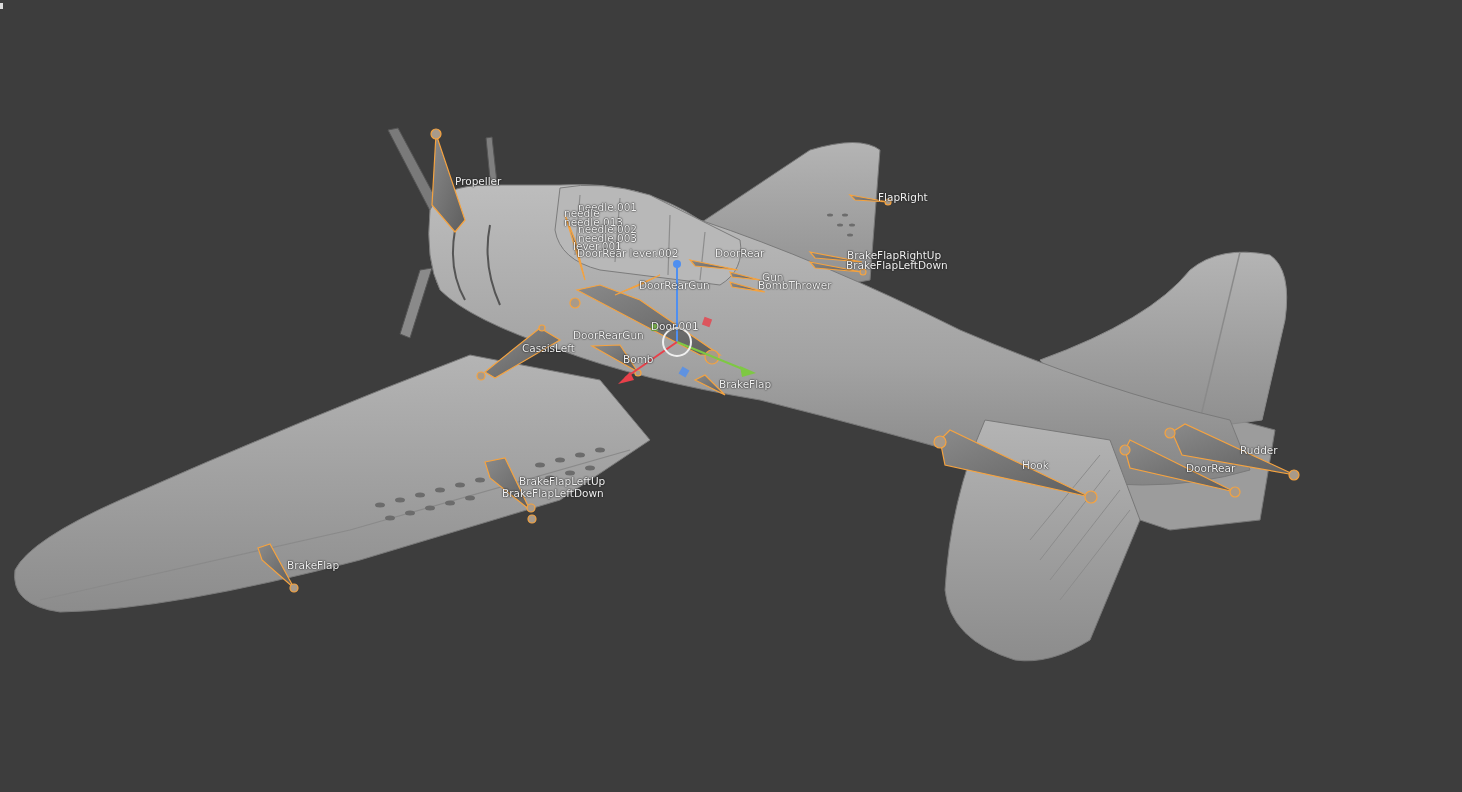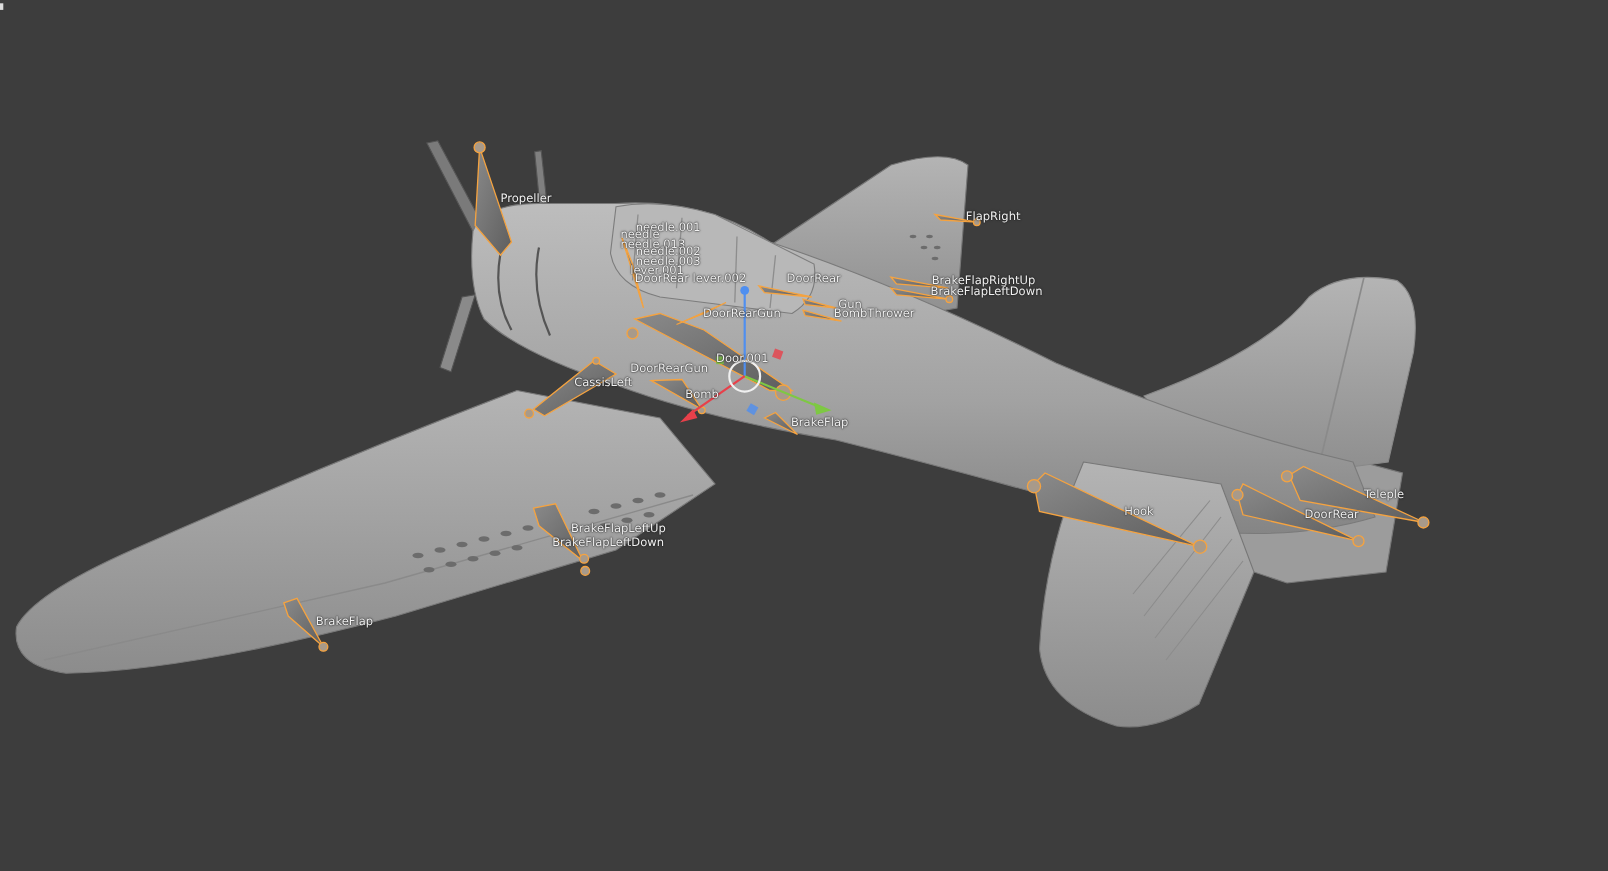--- a/index.html
+++ b/index.html
@@ -155,15 +155,15 @@
   <div class="lbl" style="left:639px;top:280px">DoorRearGun</div>
   <div class="lbl" style="left:651px;top:321px">Door.001</div>
   <div class="lbl" style="left:573px;top:330px">DoorRearGun</div>
   <div class="lbl" style="left:522px;top:343px">CassisLeft</div>
   <div class="lbl" style="left:623px;top:354px">Bomb</div>
   <div class="lbl" style="left:719px;top:379px">BrakeFlap</div>
   <div class="lbl" style="left:519px;top:476px">BrakeFlapLeftUp</div>
   <div class="lbl" style="left:502px;top:488px">BrakeFlapLeftDown</div>
   <div class="lbl" style="left:1022px;top:460px">Hook</div>
   <div class="lbl" style="left:1186px;top:463px">DoorRear</div>
-  <div class="lbl" style="left:1240px;top:445px">Teleple</div>
+  <div class="lbl" style="left:1240px;top:445px">Rudder</div>
   <div class="lbl" style="left:287px;top:560px">BrakeFlap</div>
 </div>
 
 </body></html>

